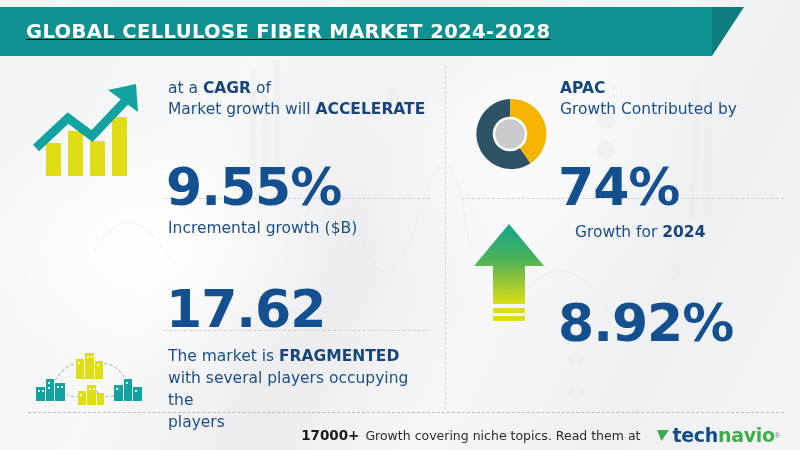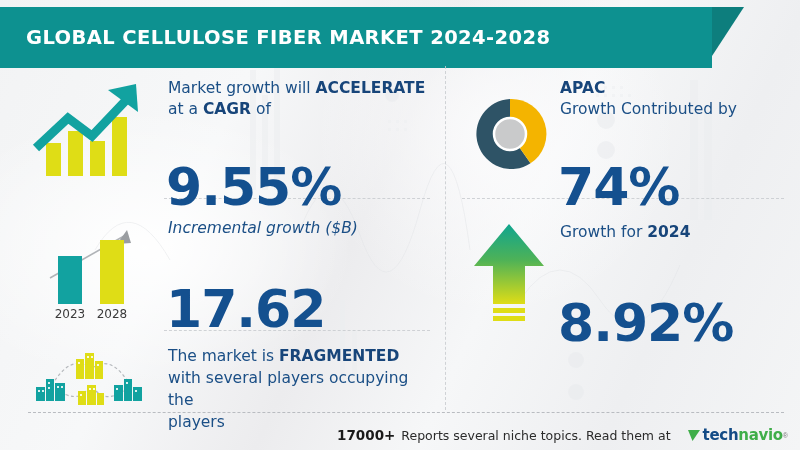--- a/index.html
+++ b/index.html
@@ -29,24 +29,25 @@
     opacity: 0.5;
     pointer-events: none;
   }
 
   
   .banner {
     position: absolute;
     left: 0;
     top: 7px;
     width: 712px;
-    height: 61px;
+    height: 49px;
     background: #0d9190;
     display: flex;
     align-items: center;
+    text-decoration: underline;
   }
   .banner-title {
     color: #ffffff;
     font-size: 19.5px;
     font-weight: bold;
     letter-spacing: 0.4px;
     padding-left: 26px;
     white-space: nowrap;
     font-family: "DejaVu Sans", sans-serif;
   }
@@ -112,66 +113,66 @@
     color: #1b4f86;
     font-size: 15.5px;
     line-height: 22px;
     font-family: "DejaVu Sans", sans-serif;
   }
   .para-text b { font-weight: bold; color: #17457a; }
 
   
   .cagr-text   { left: 168px; top: 78px; }
   .cagr-value  { left: 166px; top: 128px; }
-  .inc-text    { left: 168px; top: 218px; font-style: italic; }
+  .inc-text    { left: 168px; top: 218px; }
   .inc-value   { left: 166px; top: 250px; }
   .frag-text   { left: 168px; top: 345px; width: 262px; }
 
   .apac-text   { left: 560px; top: 78px; }
   .apac-value  { left: 558px; top: 128px; }
-  .g24-text    { left: 560px; top: 222px; text-align: right; }
+  .g24-text    { left: 575px; top: 222px; text-align: right; }
   .g24-value   { left: 558px; top: 264px; }
 
   .icon-growth { left: 30px;  top: 78px;  }
   .icon-bars   { left: 28px;  top: 208px; }
   .icon-frag   { left: 30px;  top: 345px; }
   .icon-donut  { left: 472px; top: 96px;  }
   .icon-arrow  { left: 468px; top: 218px; }
 
   
   .footer {
     position: absolute;
     left: 0;
     top: 420px;
     width: 800px;
     height: 30px;
     display: flex;
     align-items: center;
     justify-content: flex-end;
-    padding-right: 12px;
+    padding-right: 20px;
   }
   .footer-count {
     color: #1a1a1a;
     font-weight: bold;
     font-size: 13.5px;
     font-family: "DejaVu Sans", sans-serif;
   }
   .footer-msg {
     color: #2b2b2b;
     font-size: 12.5px;
     margin-left: 6px;
     font-family: "DejaVu Sans", sans-serif;
   }
   .logo {
     display: flex;
     align-items: center;
     margin-left: 16px;
   }
   .logo-word {
-    font-size: 15px;
+    font-size: 19px;
     font-weight: bold;
     letter-spacing: -0.3px;
     font-family: "DejaVu Sans", sans-serif;
   }
   .logo-tech { color: #134b86; }
   .logo-navio { color: #3fae49; }
   .logo-mark { margin-right: 2px; display: block; }
   .logo-tm { font-size: 7px; color: #7a7a7a; vertical-align: super; }
 </style>
 </head>
@@ -242,38 +243,28 @@
       <rect x="38" y="53" width="15" height="45" fill="#dfdd16"></rect>
       <rect x="60" y="63" width="15" height="35" fill="#dfdd16"></rect>
       <rect x="82" y="39" width="15" height="59" fill="#dfdd16"></rect>
       <path d="M6 70 L38 40 L62 58 L100 18" stroke="#12a2a0" stroke-width="9" fill="none" stroke-linejoin="miter" stroke-linecap="butt"></path>
       <path d="M106 6 L108 34 L78 12 Z" fill="#12a2a0"></path>
     </svg>
   </div>
 
   <div class="cell cagr-text">
     <div class="head-text">
+      <span>at a </span><b>CAGR</b><span> of</span>
+    </div>
+    <div class="head-text">
       <span>Market growth will </span><b>ACCELERATE</b>
     </div>
-    <div class="head-text">
-      <span>at a </span><b>CAGR</b><span> of</span>
-    </div>
   </div>
   <div class="cell cagr-value big-number">9.55%</div>
 
-  <div class="cell icon-bars">
-    <svg width="126" height="112" viewBox="0 0 126 112" aria-hidden="true">
-      <path d="M22 70 L96 28" stroke="#b0b3b7" stroke-width="1.6" fill="none"></path>
-      <path d="M99 22 L89 36 L103 35 Z" fill="#9a9da1"></path>
-      <rect x="30" y="48" width="24" height="48" fill="#12a2a0"></rect>
-      <rect x="72" y="32" width="24" height="64" fill="#dfdd16"></rect>
-      <text x="42" y="110" font-family="DejaVu Sans, sans-serif" font-size="12" fill="#3b3b3b" text-anchor="middle">2023</text>
-      <text x="84" y="110" font-family="DejaVu Sans, sans-serif" font-size="12" fill="#3b3b3b" text-anchor="middle">2028</text>
-    </svg>
-  </div>
 
   <div class="cell inc-text head-text">Incremental growth ($B)</div>
   <div class="cell inc-value big-number">17.62</div>
 
   <div class="cell icon-frag">
     <svg width="118" height="62" viewBox="0 0 118 62" aria-hidden="true">
       <g stroke="#b5b8bc" stroke-width="1.2" fill="none" stroke-dasharray="3,2.5">
         <path d="M22 40 Q40 10 58 22"></path>
         <path d="M64 22 Q82 10 100 40"></path>
         <path d="M26 44 Q46 58 56 46"></path>
@@ -369,21 +360,21 @@
   </div>
 
   <div class="cell g24-text head-text">
     <span>Growth for </span><b>2024</b>
   </div>
   <div class="cell g24-value big-number">8.92%</div>
 
   <div class="footer-divider"></div>
   <div class="footer">
     <span class="footer-count">17000+</span>
-    <span class="footer-msg">Reports several niche topics. Read them at</span>
+    <span class="footer-msg">Growth covering niche topics. Read them at</span>
     <span class="logo">
       <svg class="logo-mark" width="14" height="16" viewBox="0 0 14 16" aria-hidden="true">
         <path d="M1 3 L13 3 L5.5 14 Z" fill="#3fae49"></path>
       </svg>
       <span class="logo-word logo-tech">tech</span>
         <span class="logo-word logo-navio">navio</span>
         <span class="logo-tm">®</span>
     </span>
   </div>
 

